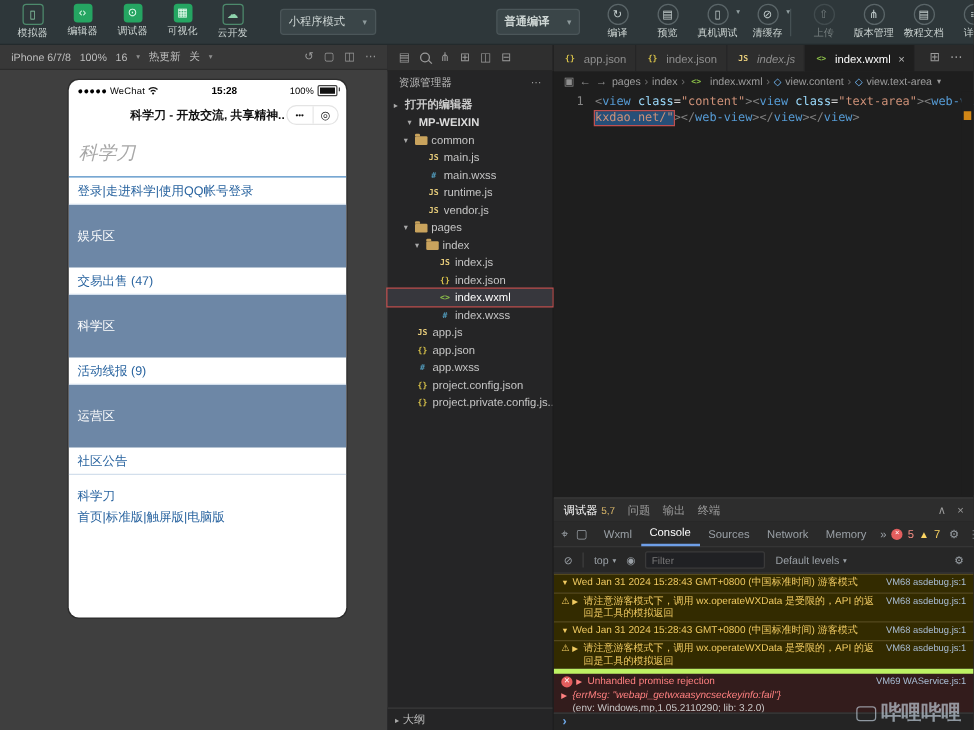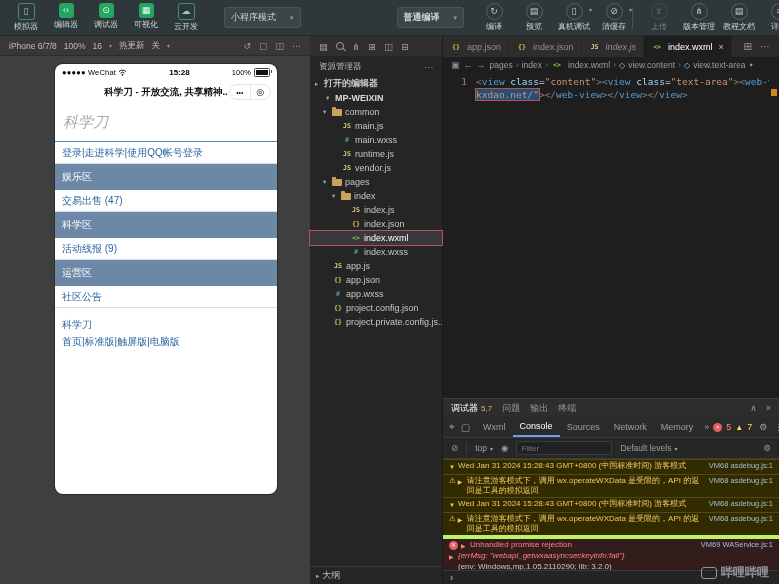--- a/index.html
+++ b/index.html
@@ -46,21 +46,21 @@
   .bat::after{content:"";position:absolute;right:-3px;top:1.5px;width:1.5px;height:3px;background:#444;}
   .ph-nav{height:24px;position:relative;display:flex;align-items:center;justify-content:center;}
   .ph-title{font-size:9.5px;font-weight:bold;color:#111;}
   .capsule{position:absolute;right:6px;top:4px;width:42px;height:16px;border:1px solid #e4e4e4;border-radius:9px;
            display:flex;background:#fff;box-sizing:border-box;}
   .cap-half{flex:1;display:flex;align-items:center;justify-content:center;font-size:6.5px;color:#111;}
   .cap-half.home{border-left:1px solid #e8e8e8;font-size:9px;}
   .ph-logo{color:#a7a7a7;font-size:15px;padding:9px 8px 9px;font-family:"DejaVu Serif","Liberation Serif",serif;
            font-style:italic;border-bottom:1px solid #4c8bc4;}
   .ph-row{padding:3.5px 7px;color:#28639f;border-bottom:1px solid #d3dfec;}
-  .ph-bar{background:#6d87a6;color:#fff;padding:6px 7px;}
+  .ph-bar{background:#6d87a6;color:#fff;padding:18px 7px;}
   .ph-site{padding:10px 7px 1px;color:#28639f;}
   .ph-footer{padding:2px 7px;color:#28639f;}
 
   
   .explorer{position:absolute;left:310px;top:36px;width:133px;height:548px;background:#252526;
             border-right:1px solid #1a1a1a;box-sizing:border-box;}
   .exp-icons{height:20px;background:#2f2f2f;border-bottom:1px solid #262626;display:flex;align-items:center;
              gap:8px;padding:0 9px;color:#9c9c9c;font-size:9.5px;}
   .search-ico{width:6px;height:6px;border:1.2px solid #9c9c9c;border-radius:50%;position:relative;display:inline-block;}
   .search-ico::after{content:"";position:absolute;width:4px;height:1.2px;background:#9c9c9c;transform:rotate(45deg);right:-3px;bottom:-1px;}
@@ -148,21 +148,21 @@
   .mtext{flex:1;word-break:break-all;}
   .src{flex:none;margin-left:6px;color:#a9bdd4;font-size:7.5px;white-space:nowrap;}
   .err-detail{font-style:italic;}
   .m-line.suffix{padding-left:9px;}
   .env-text{color:#c8c8c8;}
   .con-prompt{height:13px;border-top:1px solid #3a3a3a;display:flex;align-items:center;padding:0 7px;
               color:#6ea8e8;font-weight:bold;font-size:10px;flex:none;}
 
   
   .watermark{position:absolute;right:10px;bottom:3px;display:flex;align-items:center;gap:4px;color:#d6e6f4;
-             opacity:.6;font-size:12px;font-weight:bold;z-index:40;}
+             opacity:.6;font-size:16px;font-weight:bold;z-index:40;}
   .tv-ico{width:14px;height:10px;border:1.5px solid #d6e6f4;border-radius:3px;display:inline-block;}
 </style>
 </head>
 <body>
 
 <div id="app">
 
   <div class="topbar">
     <div class="tb-group">
         <div class="tb-item">

